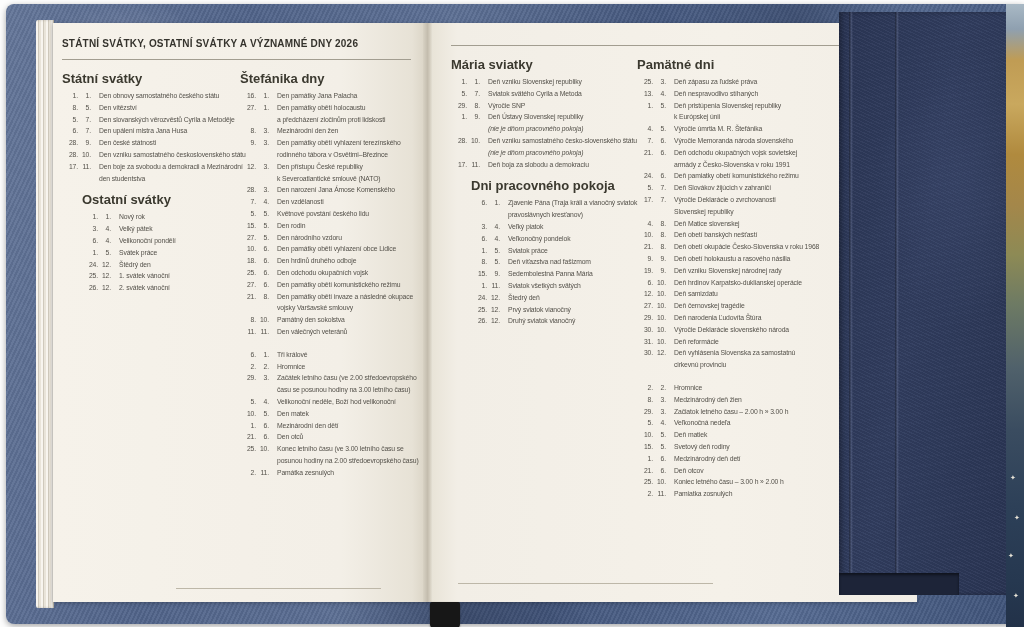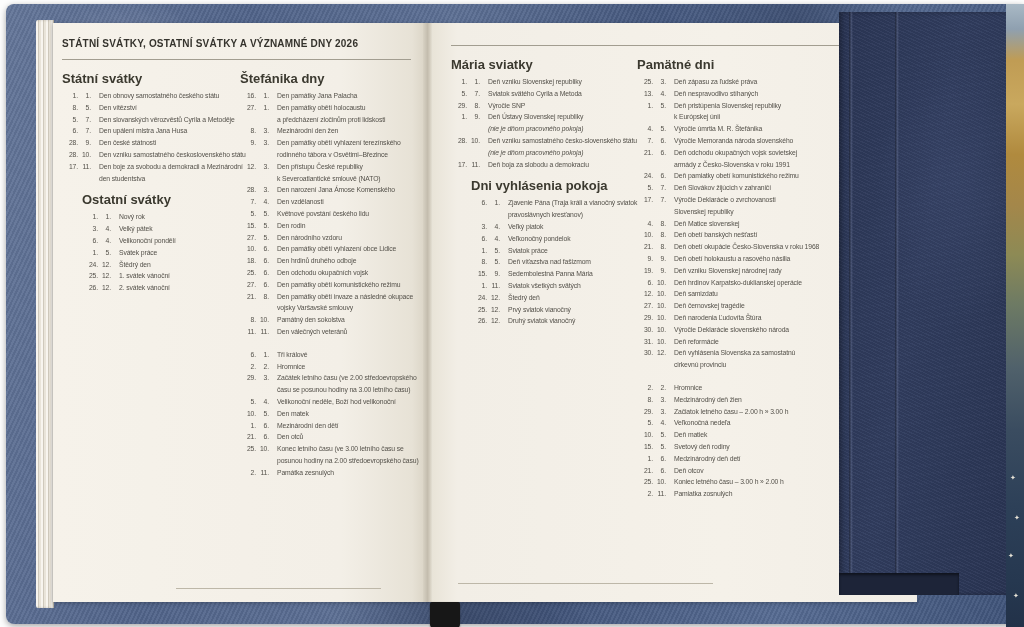--- a/index.html
+++ b/index.html
@@ -346,21 +346,21 @@
                   <span class="t">Deň vzniku samostatného česko-slovenského štátu</span>
                 </div>
                 <div class="row cont it">(nie je dňom pracovného pokoja)</div>
                 <div class="row">
                   <span class="d">17.</span>
                   <span class="m">11.</span>
                   <span class="t">Deň boja za slobodu a demokraciu</span>
                 </div>
               </div>
               <div class="section">
-                <div class="sec-title">Dni vyhlásenia pokoja</div>
+                <div class="sec-title">Dni pracovného pokoja</div>
                 <div class="row">
                   <span class="d">6.</span>
                   <span class="m">1.</span>
                   <span class="t">Zjavenie Pána (Traja králi a vianočný sviatok</span>
                 </div>
                 <div class="row cont">pravoslávnych kresťanov)</div>
                 <div class="row">
                   <span class="d">3.</span>
                   <span class="m">4.</span>
                   <span class="t">Veľký piatok</span>

